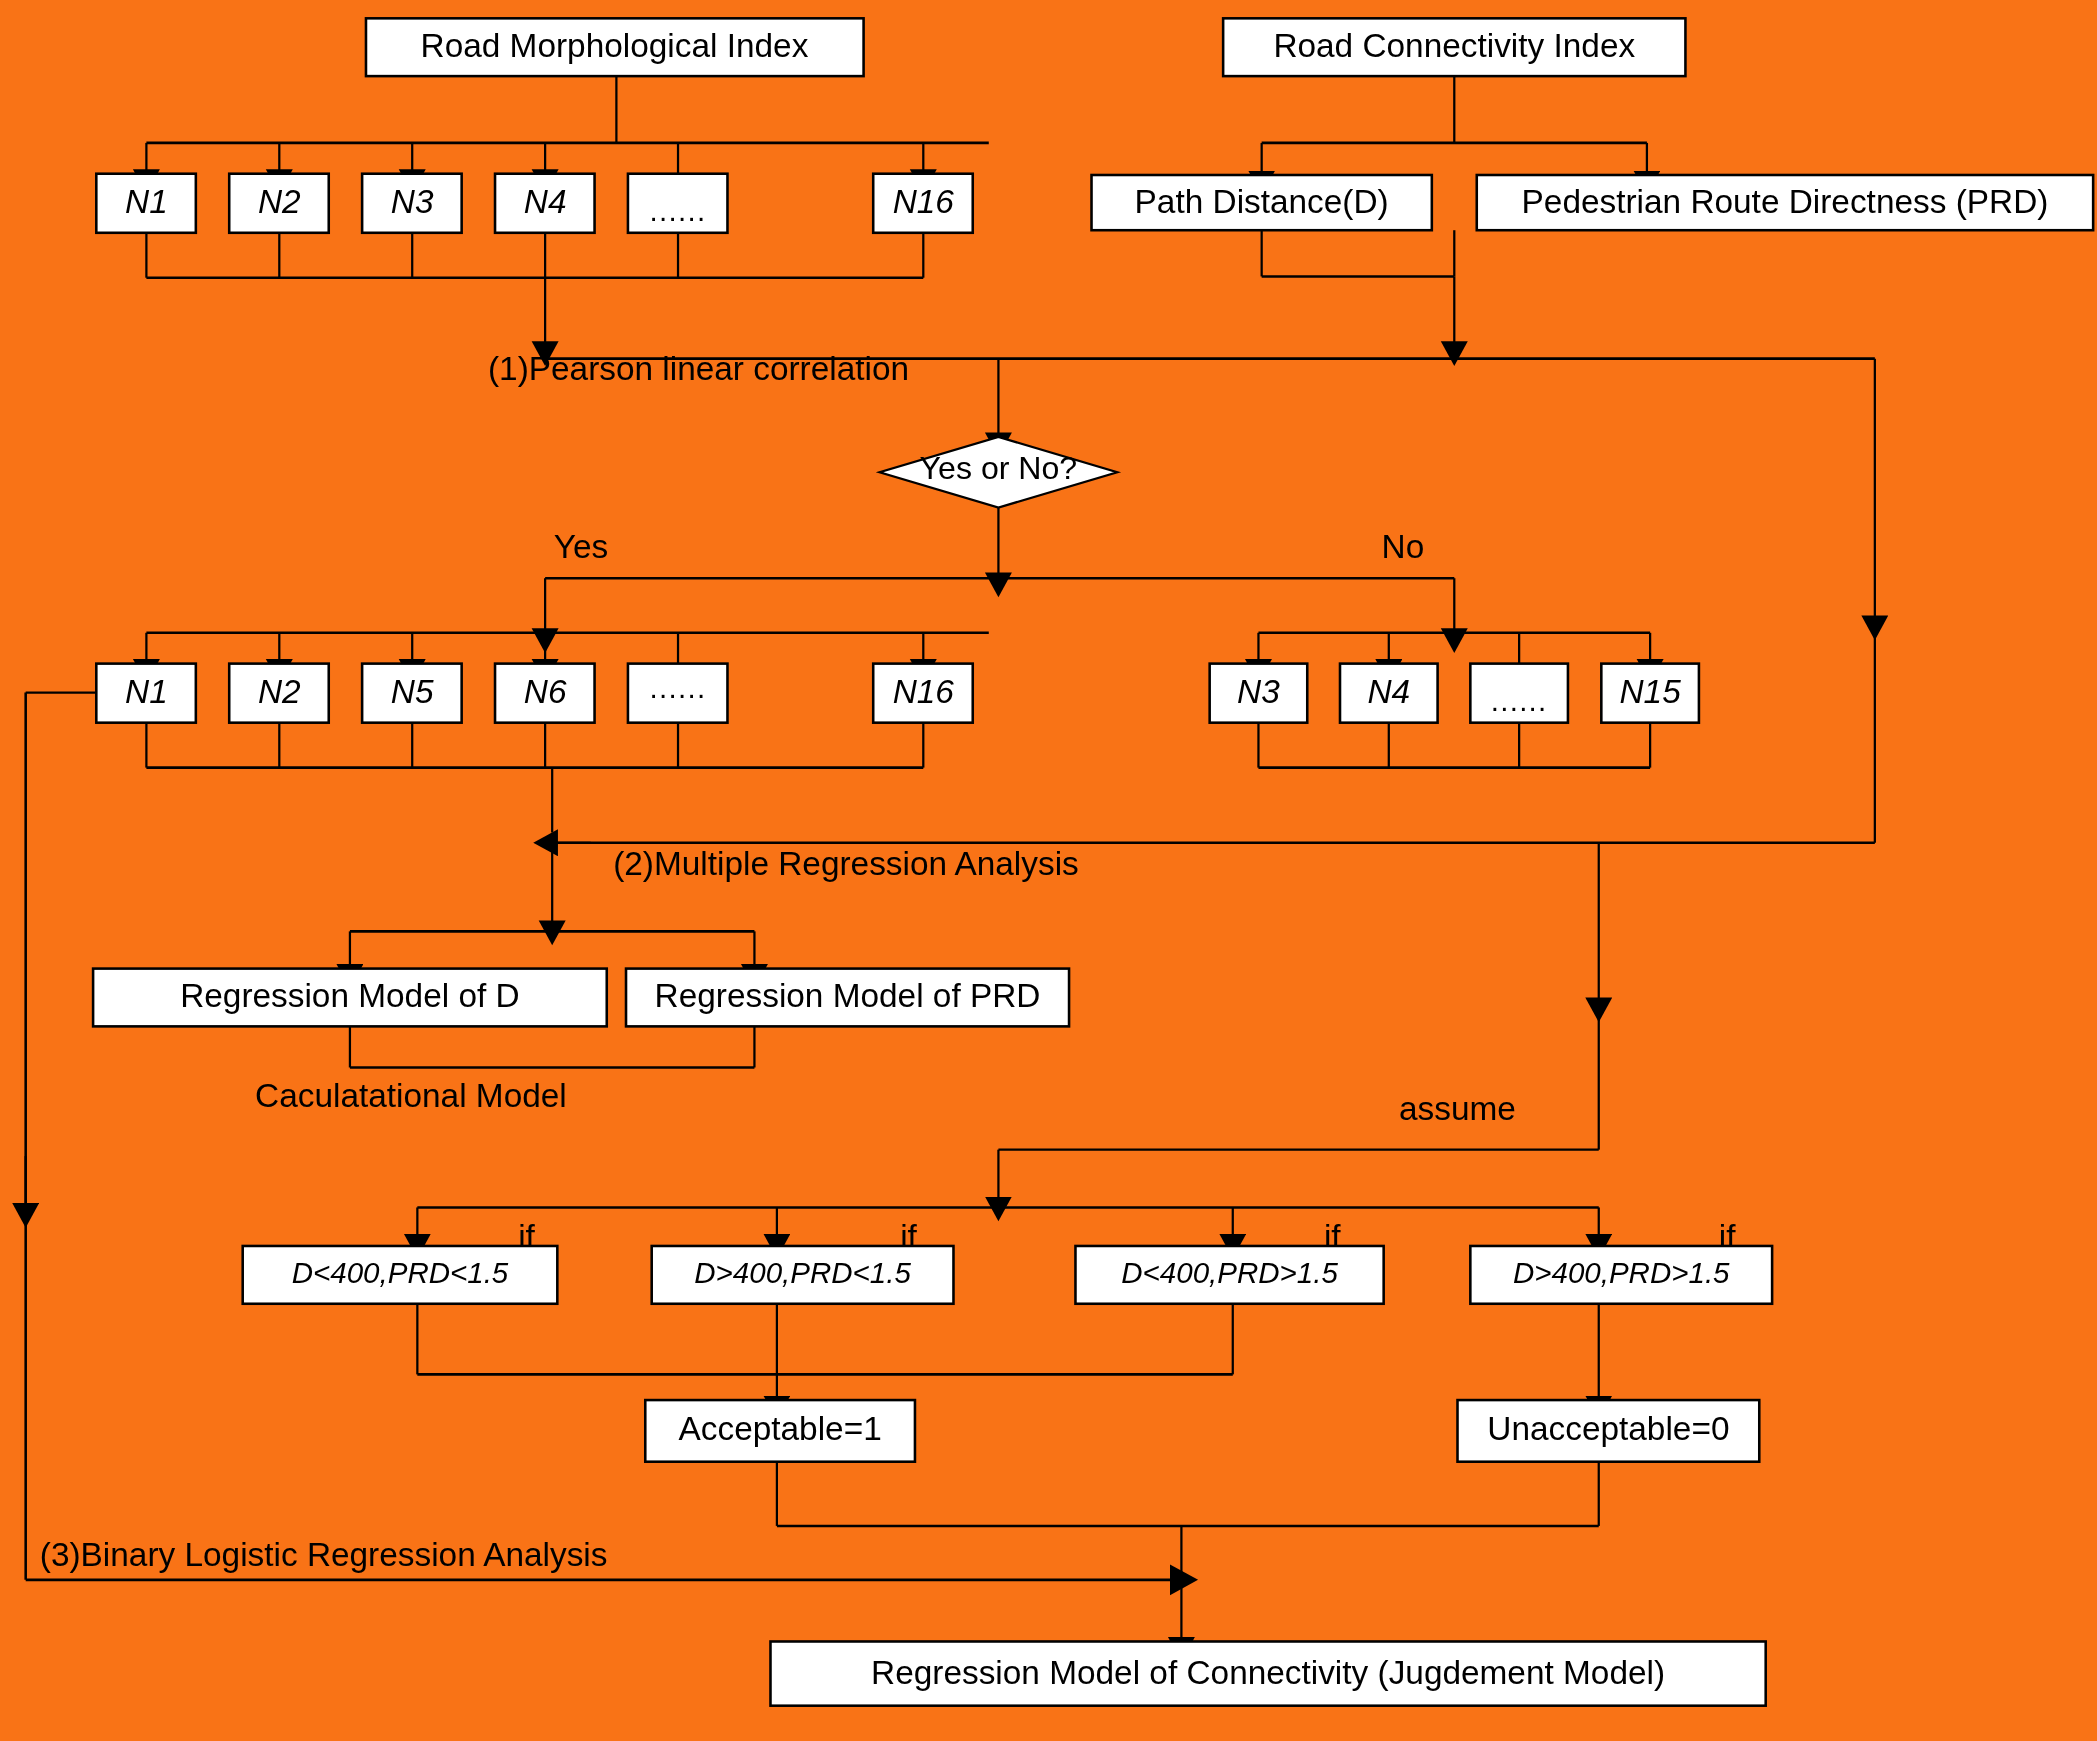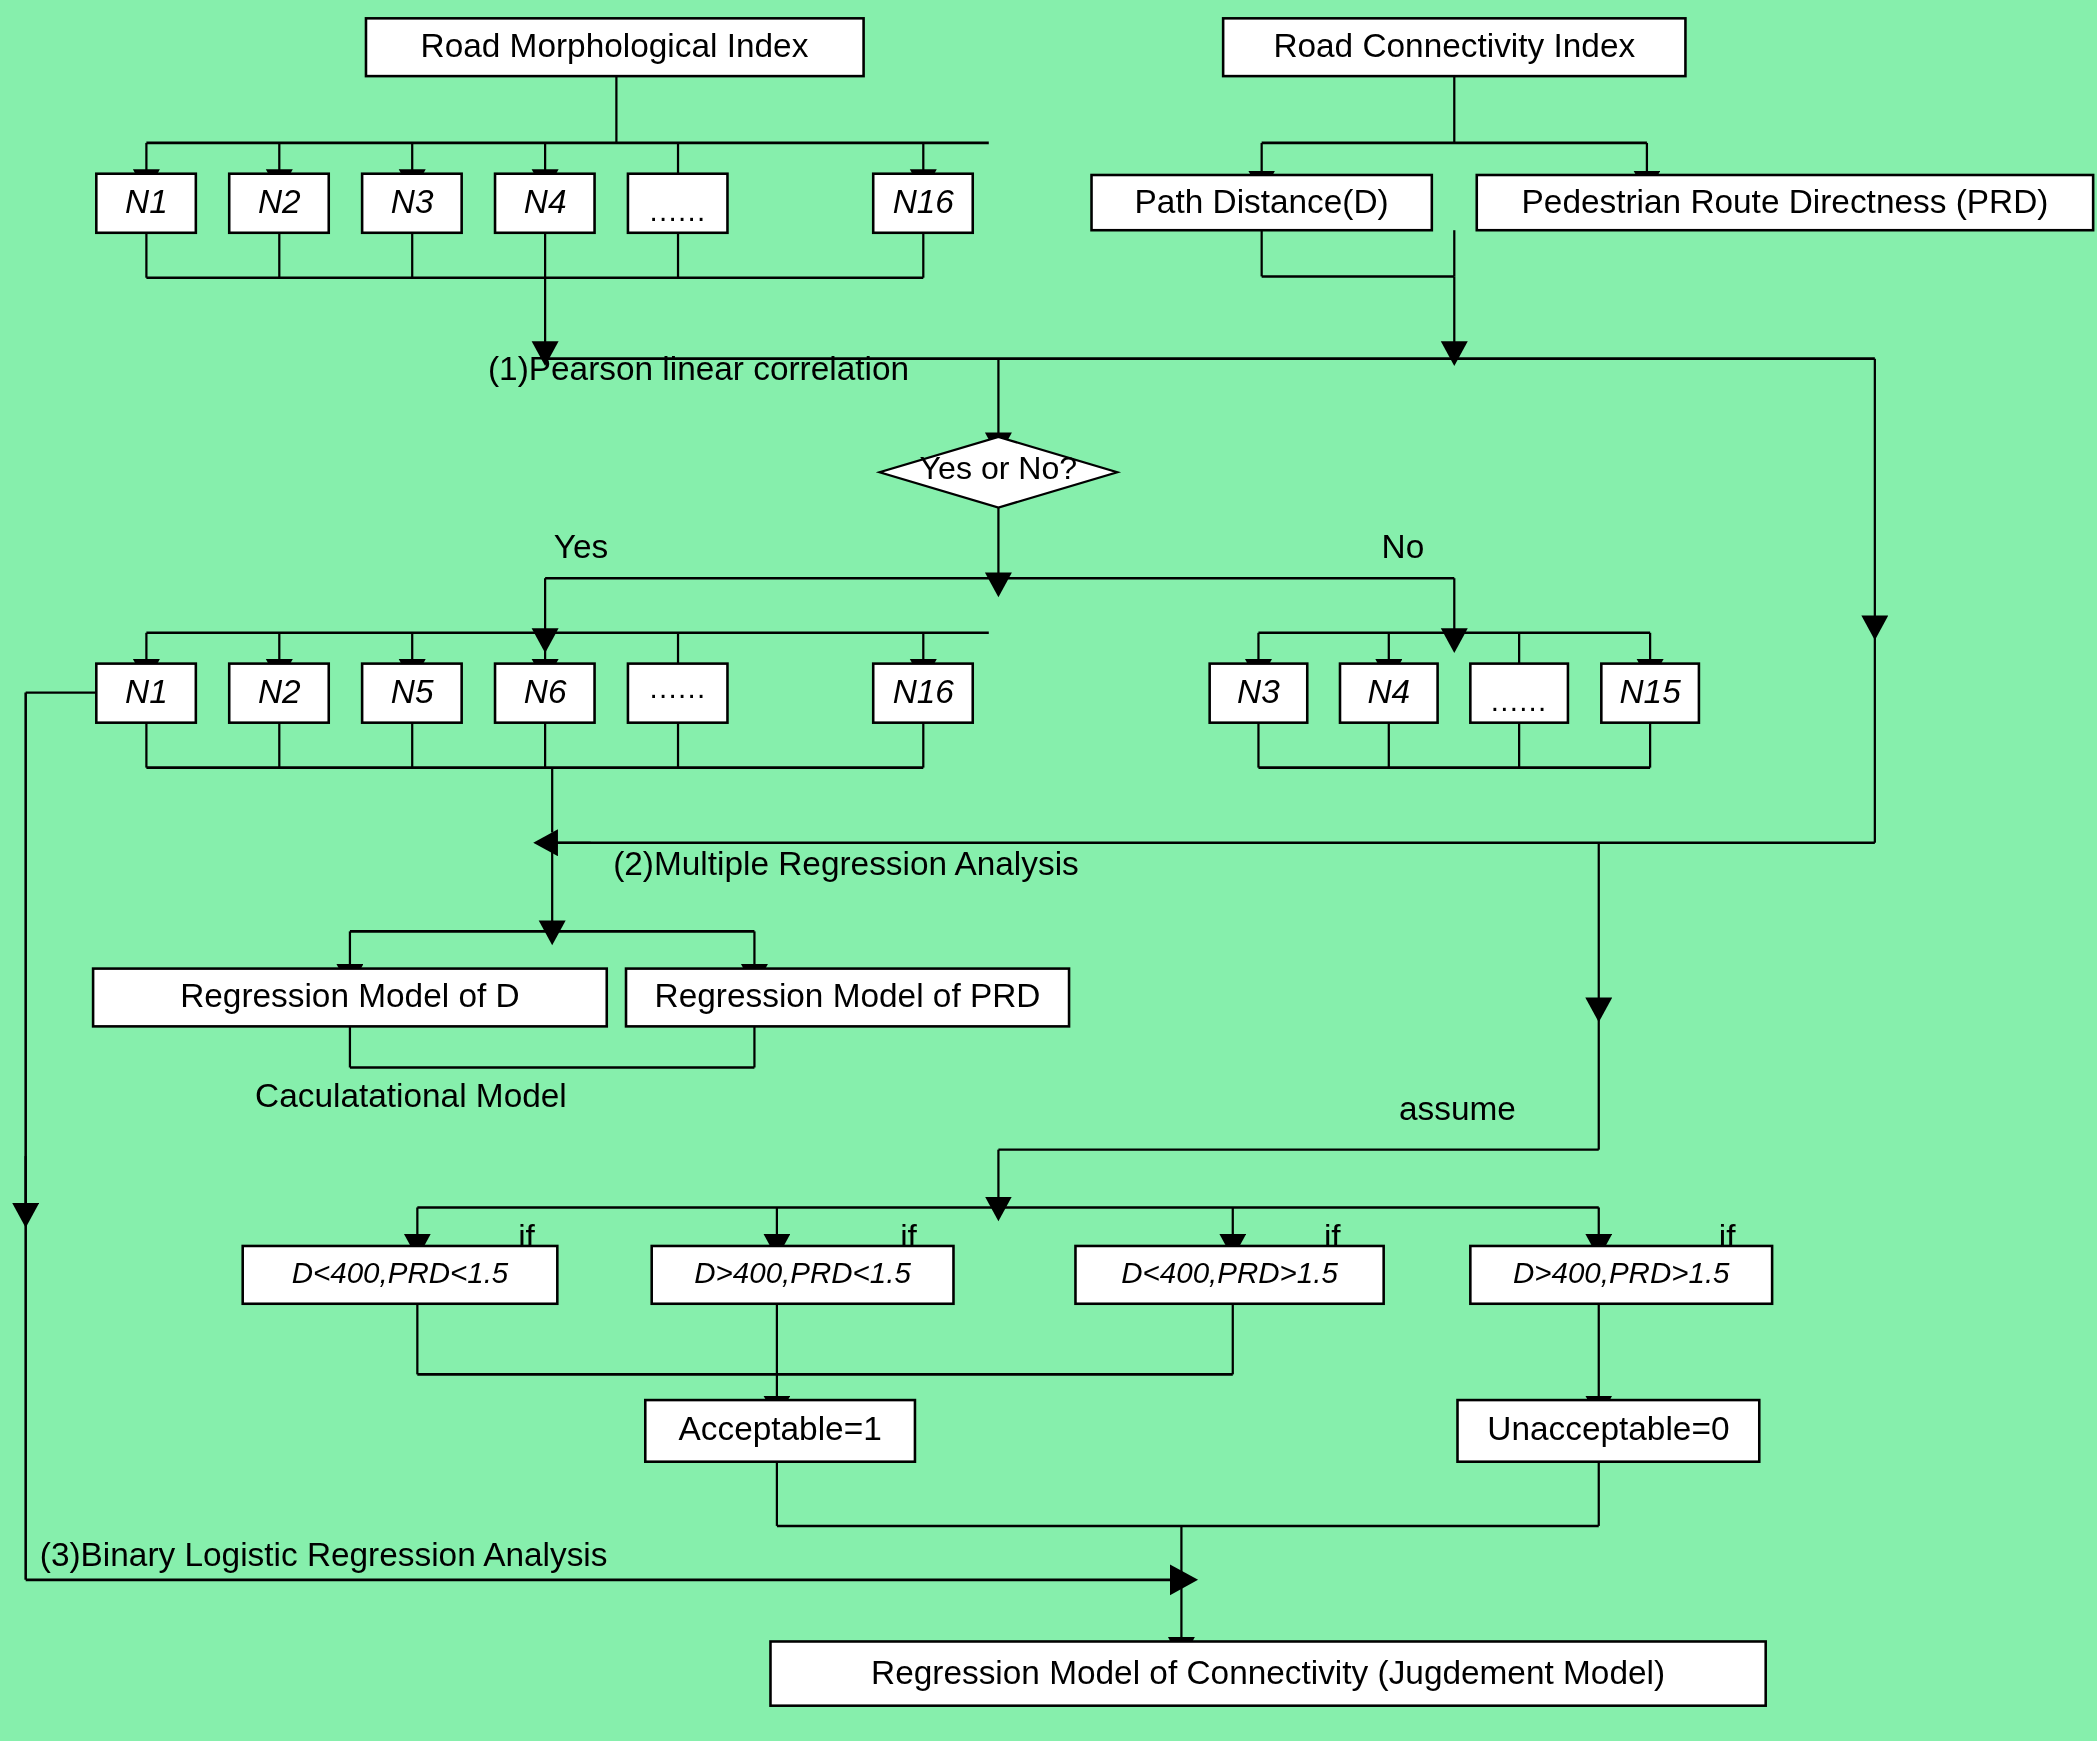--- a/index.html
+++ b/index.html
@@ -4,21 +4,21 @@
 <style>
   html, body {
     margin: 0;
     padding: 0;
     background: #ffffff;
   }
   #stage {
     position: relative;
     width: 2097px;
     height: 1742px;
-    background: #86efac;
+    background: #f97316;
     font-family: "Liberation Sans", sans-serif;
   }
   svg#flow {
     position: absolute;
     inset: 0;
     width: 2097px;
     height: 1742px;
   }
   .bx { fill: #ffffff; stroke: #000000; stroke-width: 4; }
   .ln { stroke: #000000; stroke-width: 4; fill: none; }

